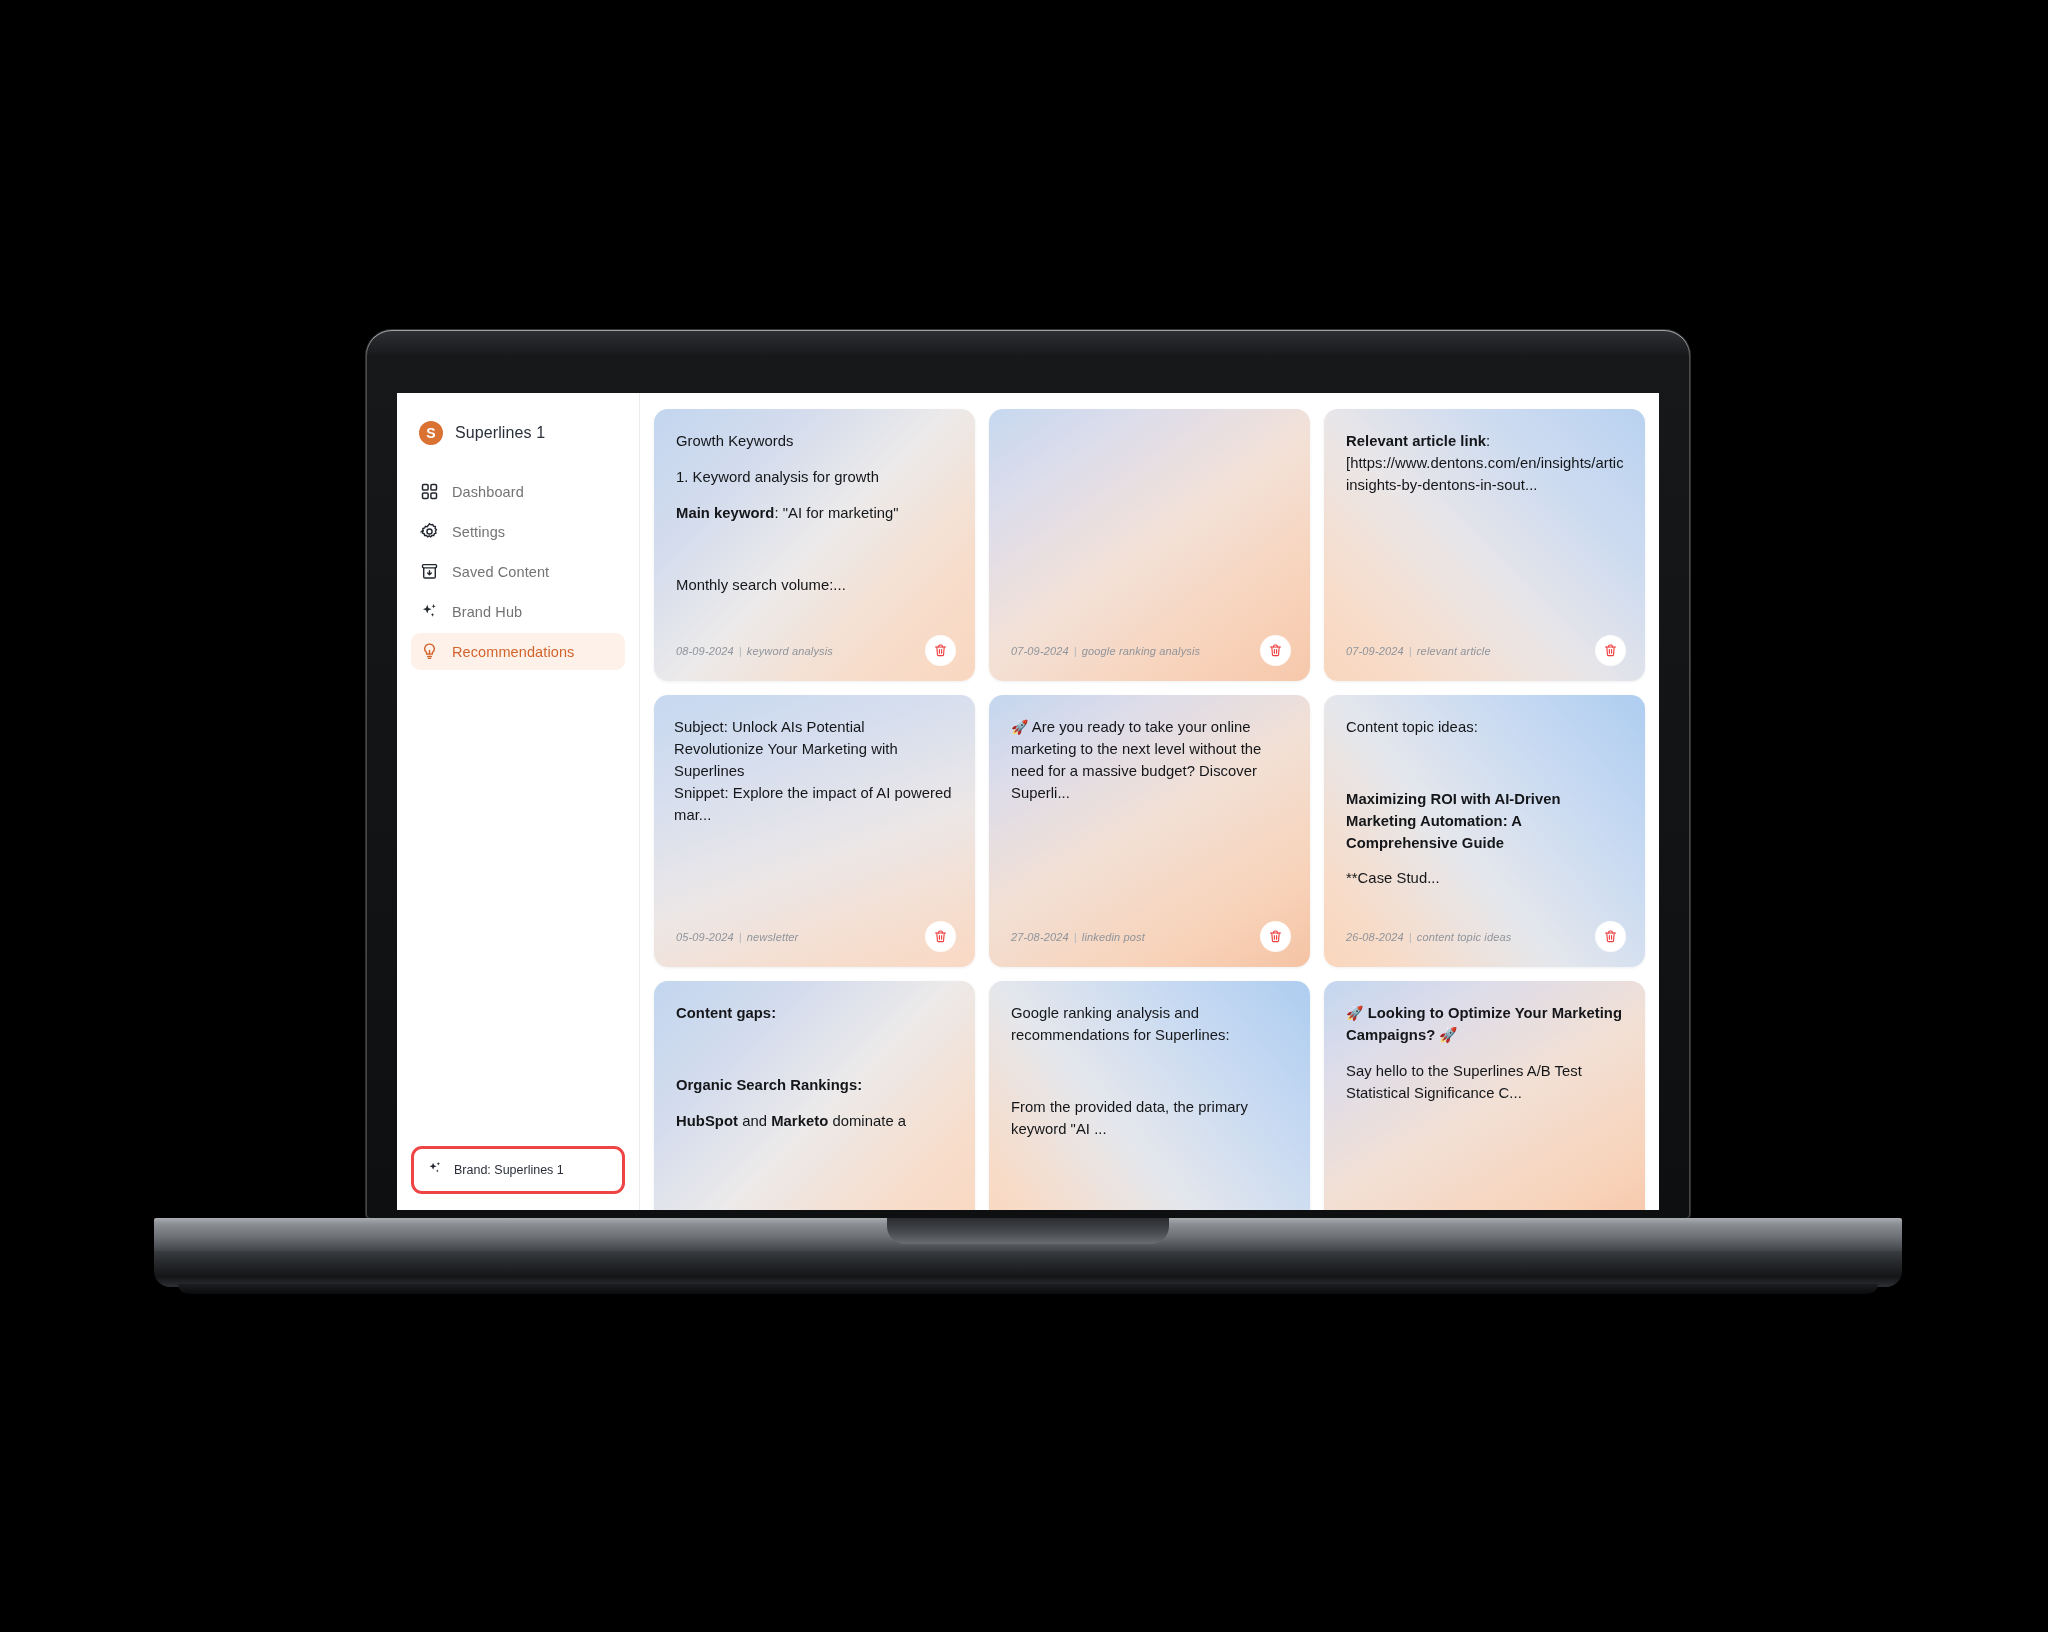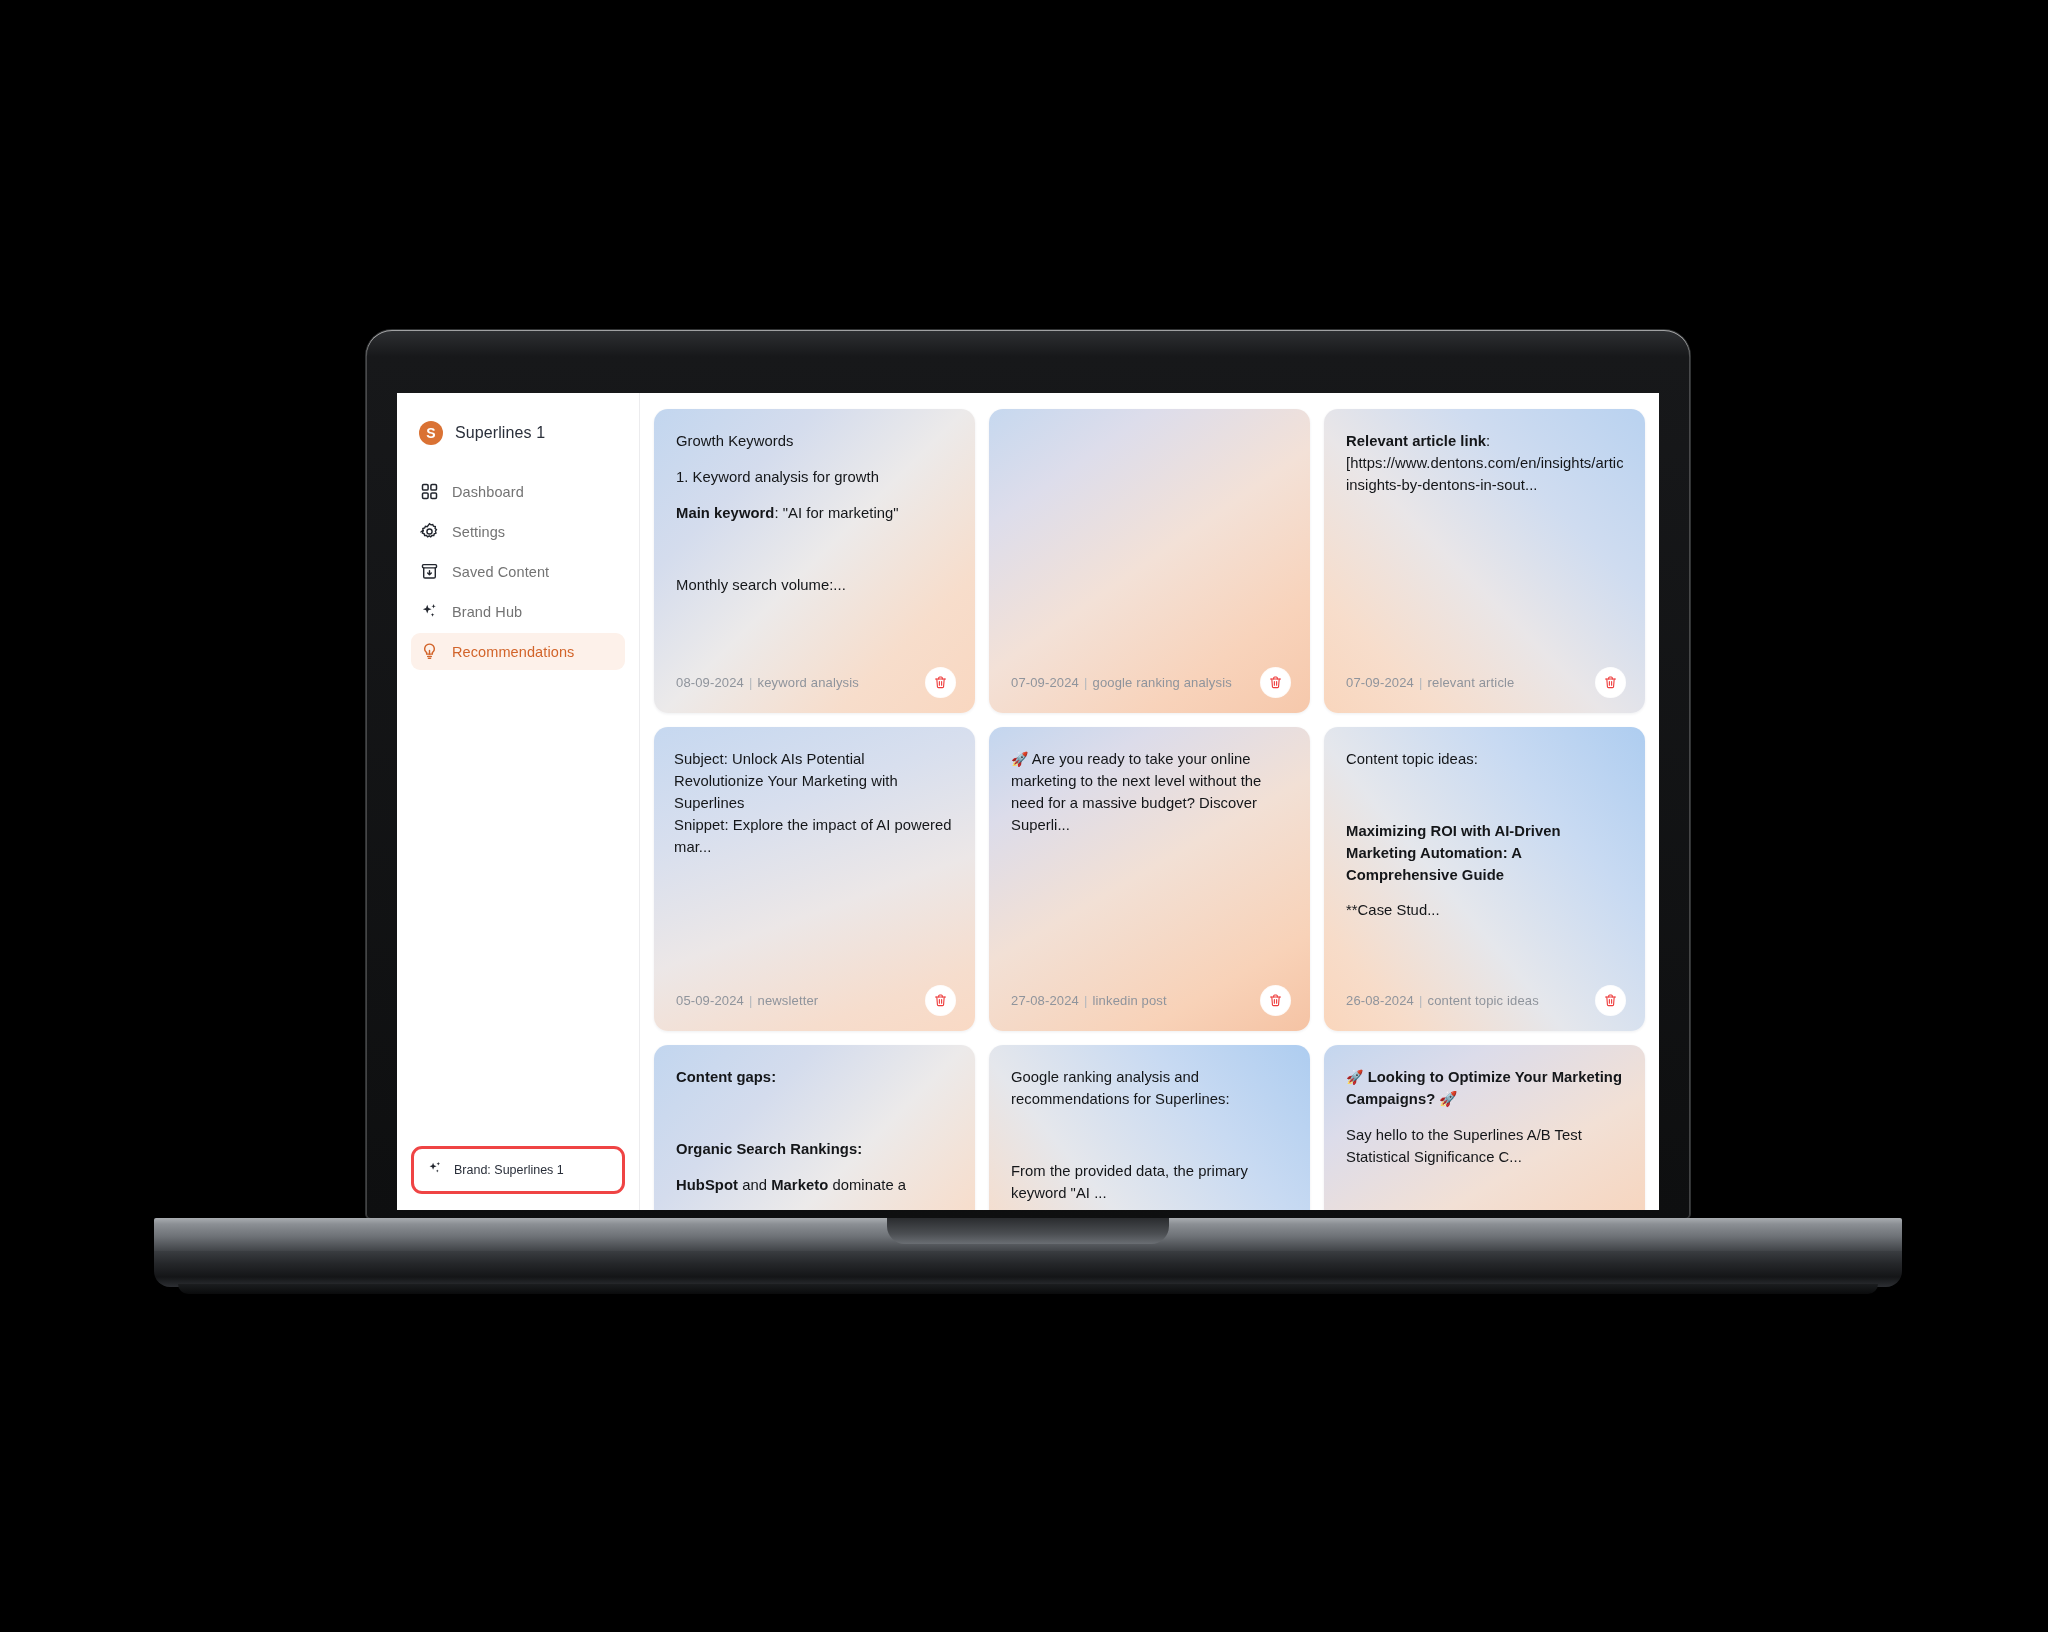--- a/index.html
+++ b/index.html
@@ -181,21 +181,21 @@
     overflow: hidden;
   }
   #card-grid {
     display: grid;
     grid-template-columns: repeat(3, 1fr);
     gap: 14px;
   }
 
   .card {
     position: relative;
-    height: 304px;
+    height: 272px;
     border-radius: 14px;
     padding: 22px 22px 18px 22px;
     overflow: hidden;
     box-shadow: 0 1px 3px rgba(20,30,60,0.07);
     cursor: pointer;
   }
   .grad-a { background: linear-gradient(135deg, #c2d6ef 0%, #d4dced 26%, #eceaea 50%, #f7ddcb 78%, #f9d7c0 100%); }
   .grad-b { background: linear-gradient(145deg, #c6d8ef 0%, #ddddeb 22%, #f3e1d7 50%, #f8d3bb 78%, #f6c8ab 100%); }
   .grad-c { background: linear-gradient(225deg, #b9d2f0 0%, #cfdcf0 30%, #e9e6e8 55%, #f7ddcb 82%, #f9d6bd 100%); }
   .grad-d { background: linear-gradient(160deg, #c6d8f0 0%, #d8dfee 30%, #ece7e7 58%, #f6ddcd 85%, #f9d9c4 100%); padding-left: 20px; }
@@ -217,23 +217,24 @@
   .card-footer {
     position: absolute;
     left: 22px;
     right: 20px;
     bottom: 16px;
     display: flex;
     align-items: center;
     justify-content: space-between;
   }
   .card-meta {
-    font-size: 13px;
+    font-size: 11px;
     color: #8f949c;
     letter-spacing: 0.15px;
+    font-style: italic;
   }
   .card-meta .sep { margin: 0 5px; color: #b3b7bd; }
 
   .trash-btn {
     width: 29px; height: 29px;
     border-radius: 50%;
     background: #ffffff;
     display: flex;
     align-items: center;
     justify-content: center;

